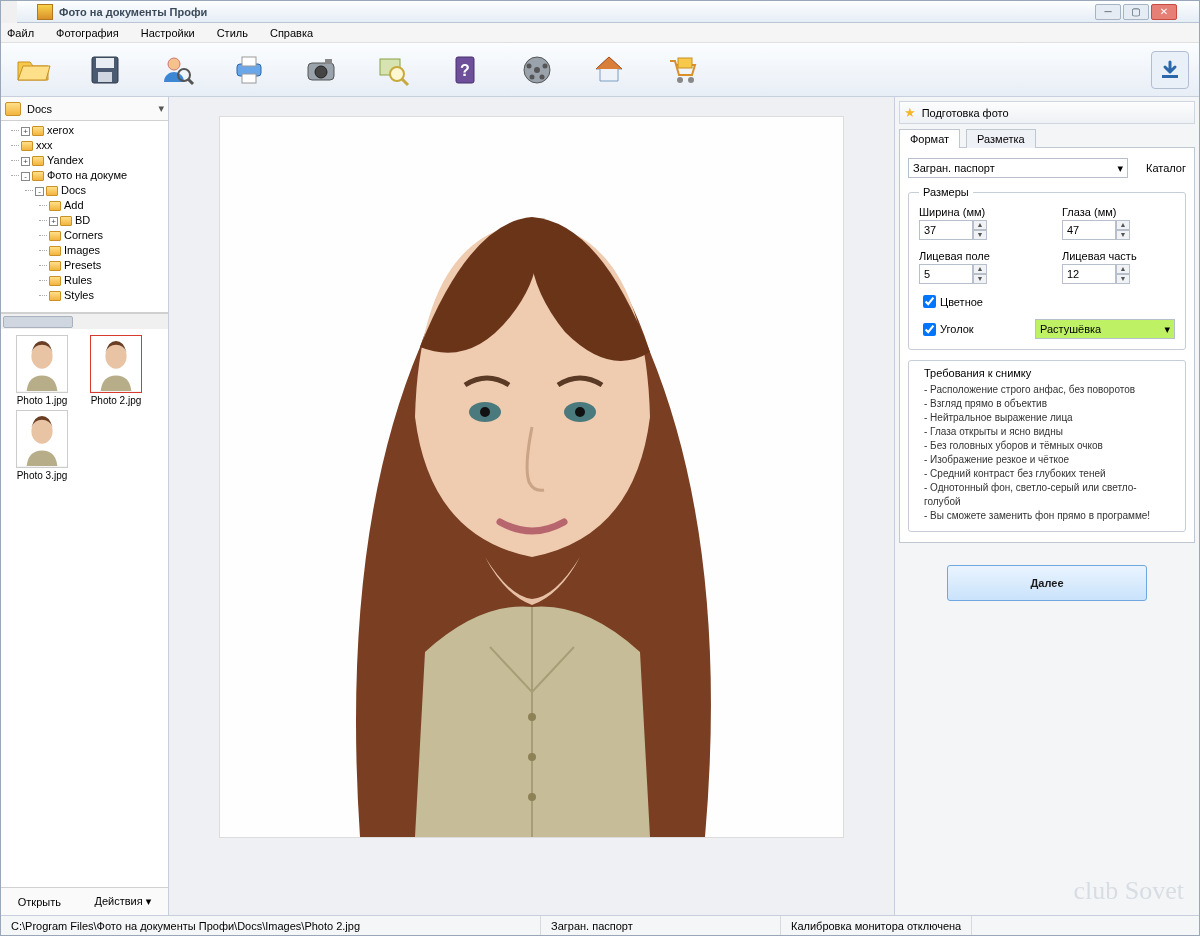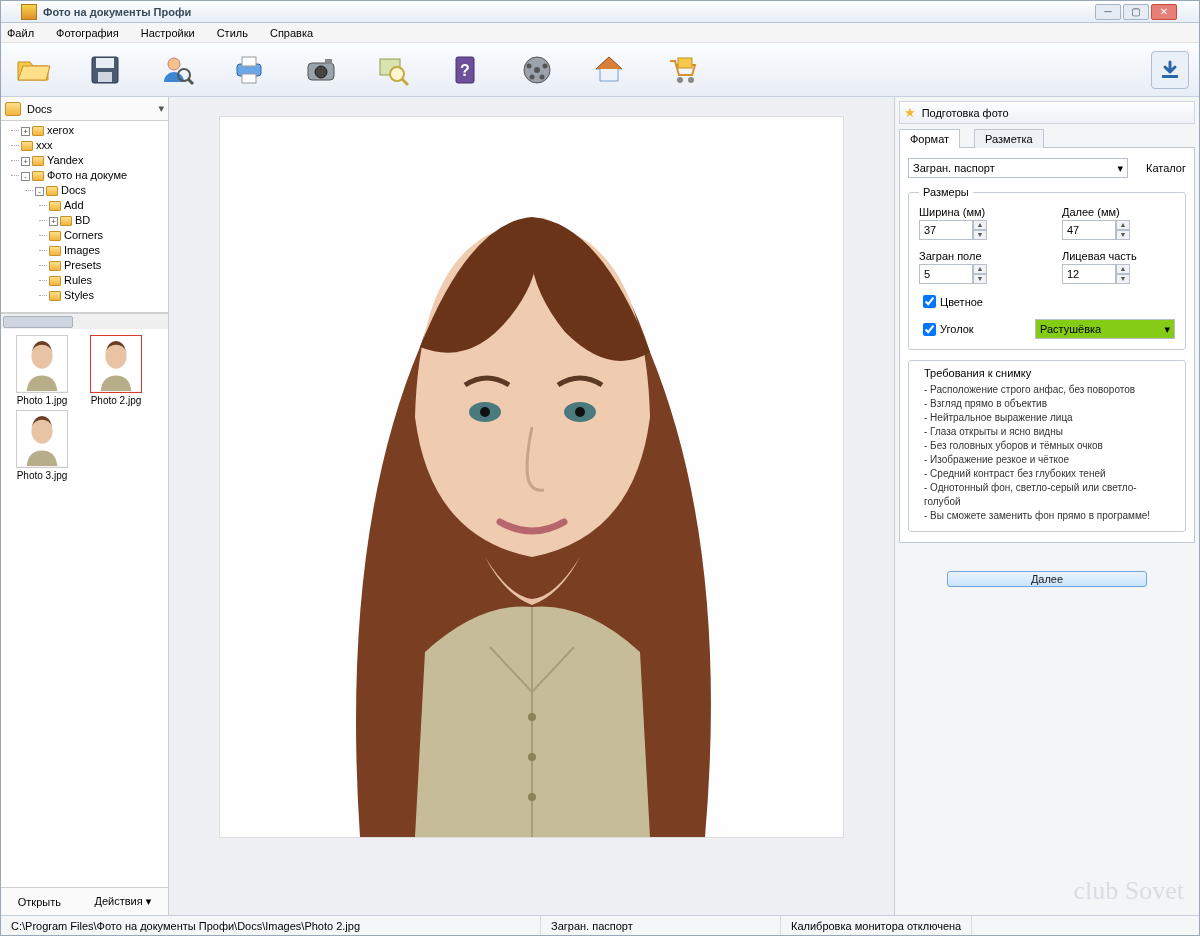--- a/index.html
+++ b/index.html
@@ -1,19 +1,19 @@
 <!DOCTYPE html>
 <html><head>
 <meta charset="utf-8">
 <style>
 html,body{margin:0;padding:0;font-family:Tahoma,Verdana,sans-serif;font-size:11px;color:#000;background:#fff;}
 *{box-sizing:border-box}
 .window{width:1200px;height:936px;display:flex;flex-direction:column;border:1px solid #9aa7b8;background:#f0f0f0;}
 
-.titlebar{height:22px;background:linear-gradient(#fdfefe,#e5edf6);display:flex;align-items:center;padding:0 20px;border-bottom:1px solid #b9c5d4;}
+.titlebar{height:22px;background:linear-gradient(#fdfefe,#e5edf6);display:flex;align-items:center;padding:0 20px;border-bottom:1px solid #b9c5d4;margin-left:16px;}
 .titlebar .appicon{width:16px;height:16px;margin-right:6px;background:linear-gradient(#f9d24b,#d9912a);border:1px solid #b17820;}
 .titlebar .title{flex:1;font-weight:bold;color:#3a4a5a;}
 .winbtns{display:flex;gap:2px;margin-right:2px}
 .winbtn{width:26px;height:16px;background:#e6ecf3;border:1px solid #a5b3c4;border-radius:2px;display:flex;align-items:center;justify-content:center;color:#3a4a5a;font-size:10px}
 .winbtn.close{background:#e67f76;border-color:#c94b3f;color:#fff}
 
 .menubar{height:20px;background:#f5f5f5;display:flex;align-items:center;padding:0 6px;gap:22px;border-bottom:1px solid #e0e0e0}
 .menubar span{cursor:default}
 
 .toolbar{height:54px;background:linear-gradient(#fbfdff,#e8eef6);border-bottom:1px solid #c6cfdb;display:flex;align-items:center;padding:0 10px;gap:28px;position:relative}
@@ -45,42 +45,42 @@
 .sbtn{padding:3px 10px;cursor:default}
 
 .canvas{flex:1;background:#eef0f3;display:flex;align-items:flex-start;justify-content:center;padding:20px 10px;overflow:auto}
 .photo{width:623px;height:720px;background:#fff;display:flex;align-items:flex-start;justify-content:center;overflow:hidden;box-shadow:0 0 0 1px #dcdcdc}
 
 .panel{width:305px;border-left:1px solid #c6cfdb;background:#f4f5f7;display:flex;flex-direction:column;padding:4px}
 .panel-head{display:flex;align-items:center;padding:3px 4px;background:linear-gradient(#fdfdfd,#eef1f5);border:1px solid #d0d6de;margin-bottom:0}
 .panel-head .star{color:#f5b62a;margin-right:6px;font-size:13px}
 .panel-head .pht{font-weight:normal}
 .tabs{display:flex;margin-top:4px}
-.tab{padding:3px 10px;border:1px solid #bfc7d1;border-bottom:none;background:#eef1f5;margin-right:14px;position:relative;top:1px;font-size:11px}
+.tab{padding:3px 10px;border:1px solid #bfc7d1;border-bottom:none;background:#eef1f5;margin-right:6px;position:relative;top:1px;font-size:11px}
 .tab.active{background:#fff}
 .tabbody{border:1px solid #bfc7d1;background:#fff;padding:10px 8px;flex:0 0 auto}
 .row{display:flex;align-items:center;margin-bottom:8px}
 .fmt-select{flex:1;height:20px;border:1px solid #b7bfca;background:#fff;padding:0 4px;display:flex;align-items:center;justify-content:space-between}
 .catalog{margin-left:18px}
 fieldset{border:1px solid #c7cdd6;border-radius:3px;margin:0 0 10px;padding:8px 10px 10px}
 legend{padding:0 4px}
 .szgrid{display:grid;grid-template-columns:1fr 1fr;column-gap:30px;row-gap:10px}
 .field label{display:block;margin-bottom:2px}
 .spin{display:flex}
 .spin input{width:54px;height:20px;border:1px solid #b7bfca;padding:0 4px;font-family:inherit;font-size:11px}
 .spins{display:flex;flex-direction:column}
 .spins div{width:14px;height:10px;border:1px solid #b7bfca;background:#f0f2f5;font-size:7px;line-height:7px;text-align:center;color:#555}
 .chk{display:flex;align-items:center;margin-top:8px}
 .chk input{margin-right:4px}
-.sel2{height:20px;border:1px solid #b7bfca;background:#84cc16;display:flex;align-items:center;justify-content:space-between;padding:0 4px;width:140px;margin-left:auto}
+.sel2{height:20px;border:1px solid #b7bfca;background:#bef264;display:flex;align-items:center;justify-content:space-between;padding:0 4px;width:140px;margin-left:auto}
 .reqs{border:1px solid #c7cdd6;border-radius:3px;padding:6px 15px 8px;margin-top:0}
 .reqs-title{margin-bottom:4px}
 .reqs ul{margin:0;padding:0;list-style:none;font-size:10px;line-height:14px;color:#333}
 .reqs li::before{content:"- "}
-.next{margin:28px auto 0;width:200px;height:16px;background:linear-gradient(#eaf4ff,#c9e3fb);border:1px solid #6fa8de;border-radius:3px;display:flex;align-items:center;justify-content:center;font-weight:normal;color:#1a1a1a}
+.next{margin:22px auto 0;width:200px;height:36px;background:linear-gradient(#eaf4ff,#c9e3fb);border:1px solid #6fa8de;border-radius:3px;display:flex;align-items:center;justify-content:center;font-weight:bold;color:#1a1a1a}
 
 .status{height:20px;border-top:1px solid #c6cfdb;background:#f5f6f8;display:flex;align-items:center;font-size:11px}
 .status .cell{padding:0 10px;border-right:1px solid #d6dbe2;height:100%;display:flex;align-items:center}
 .status .c1{width:540px}
 .status .c2{width:240px}
 .watermark{position:absolute;right:16px;bottom:30px;font-family:Georgia,serif;font-size:26px;color:#d8dde3;pointer-events:none}
 
 .face svg{display:block}
 </style>
 </head>
@@ -312,31 +312,31 @@
               <label>Ширина (мм)</label>
               <div class="spin">
                   <input value="37" style="">
                   <div class="spins">
                     <div>▲</div>
                     <div>▼</div>
                   </div>
                 </div>
             </div>
             <div class="field">
-              <label>Далее (мм)</label>
+              <label>Глаза (мм)</label>
               <div class="spin">
                   <input value="47" style="">
                   <div class="spins">
                     <div>▲</div>
                     <div>▼</div>
                   </div>
                 </div>
             </div>
             <div class="field">
-              <label>Загран поле</label>
+              <label>Лицевая поле</label>
               <div class="spin">
                   <input value="5" style="">
                   <div class="spins">
                     <div>▲</div>
                     <div>▼</div>
                   </div>
                 </div>
             </div>
             <div class="field">
               <label>Лицевая часть</label>

